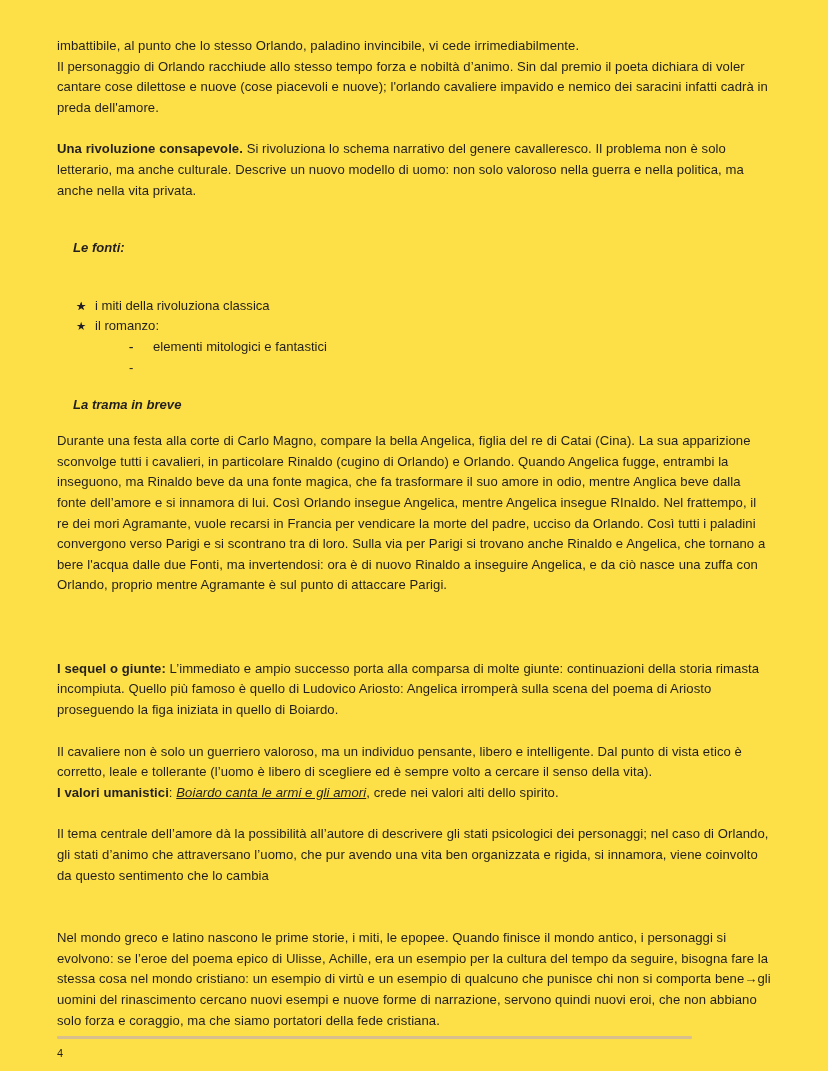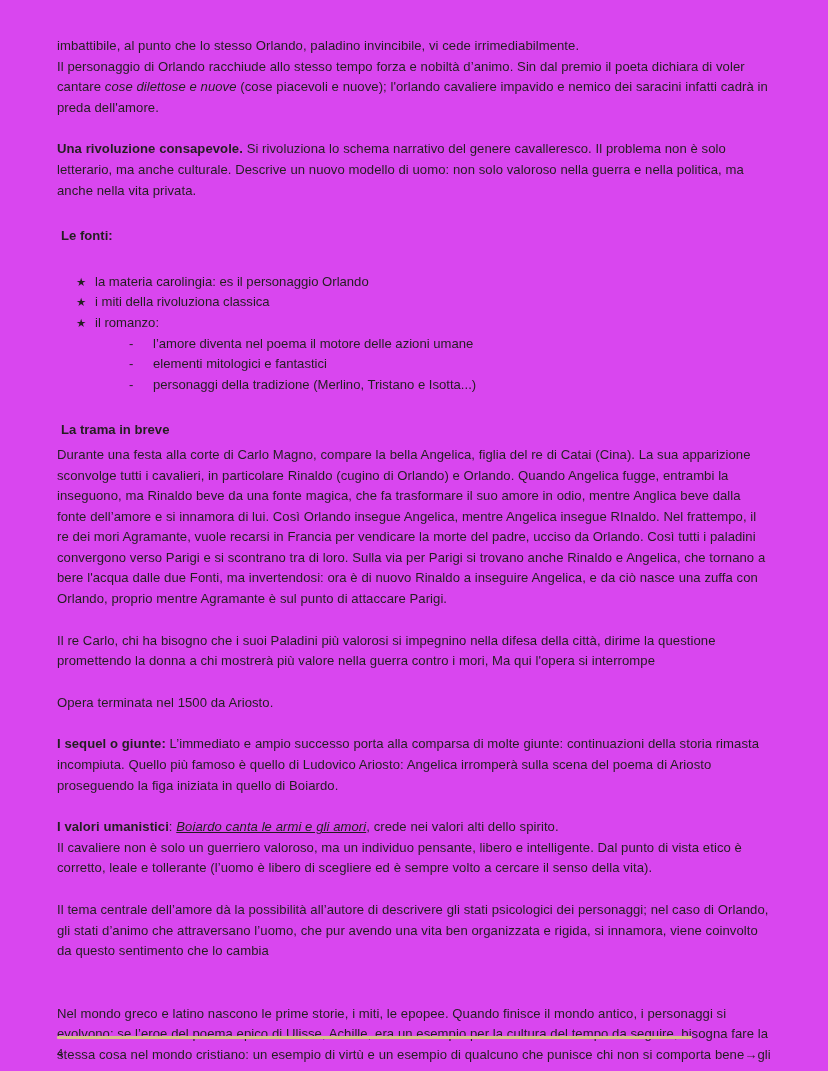--- a/index.html
+++ b/index.html
@@ -12,51 +12,52 @@
     width: 828px;
     height: 1071px;
     font-family: "Liberation Sans", sans-serif;
     color: #231f20;
     -webkit-font-smoothing: antialiased;
   }
   #page {
     position: relative;
     width: 828px;
     height: 1071px;
-    background: #d946ef;
+    background: #fde047;
     box-sizing: border-box;
     overflow: hidden;
   }
   #content {
     position: absolute;
     left: 57px;
     top: 36px;
     width: 714px;
   }
   p.para {
     margin: 0 0 0 0;
     font-size: 13.1px;
     line-height: 20.6px;
     color: #231f20;
     text-align: left;
     letter-spacing: 0.005em;
   }
   .gap-md { height: 21px; }
   .b { font-weight: bold; }
-  .i { font-style: italic; }
+  .i { }
   .u-i {
     font-style: italic;
     text-decoration: underline;
   }
   h3.heading {
-    margin: 4px;
+    margin: 16px;
     font-size: 13.1px;
     line-height: 20.6px;
     font-weight: bold;
     color: #231f20;
+    font-style: italic;
   }
   ul.star-list {
     list-style: none;
     margin: 0;
     padding: 0;
   }
   ul.star-list > li.star-item {
     position: relative;
     padding-left: 38px;
     font-size: 13.1px;
@@ -124,54 +125,52 @@
 
     <p class="para"><span class="b">Una rivoluzione consapevole.</span><span> Si rivoluziona lo schema narrativo del genere cavalleresco. Il problema non è solo letterario, ma anche culturale. Descrive un nuovo modello di uomo: non solo valoroso nella guerra e nella politica, ma anche nella vita privata.</span></p>
 
     <div class="gap-md"></div>
 
     <h3 class="heading">Le fonti:</h3>
 
     <div class="gap-md"></div>
 
     <ul class="star-list">
-      <li class="star-item"><span class="star-marker">★</span><span>la materia carolingia: es il personaggio Orlando</span></li>
+      <li class="star-item"><span class="star-marker">★</span></li>
       <li class="star-item"><span class="star-marker">★</span><span>i miti della rivoluziona classica</span></li>
       <li class="star-item"><span class="star-marker">★</span><span>il romanzo:</span></li>
     </ul>
 
     <ul class="dash-list">
-      <li class="dash-item"><span class="dash-marker">-</span><span>l’amore diventa nel poema il motore delle azioni umane</span></li>
+      <li class="dash-item"><span class="dash-marker">-</span></li>
       <li class="dash-item"><span class="dash-marker">-</span><span>elementi mitologici e fantastici</span></li>
-      <li class="dash-item"><span class="dash-marker">-</span><span>personaggi della tradizione (Merlino, Tristano e Isotta...)</span></li>
+      <li class="dash-item"><span class="dash-marker">-</span></li>
     </ul>
 
     <div class="gap-md"></div>
 
     <h3 class="heading">La trama in breve</h3>
 
     <p class="para">Durante una festa alla corte di Carlo Magno, compare la bella Angelica, figlia del re di Catai (Cina). La sua apparizione sconvolge tutti i cavalieri, in particolare Rinaldo (cugino di Orlando) e Orlando. Quando Angelica fugge, entrambi la inseguono, ma Rinaldo beve da una fonte magica, che fa trasformare il suo amore in odio, mentre Anglica beve dalla fonte dell’amore e si innamora di lui. Così Orlando insegue Angelica, mentre Angelica insegue RInaldo. Nel frattempo, il re dei mori Agramante, vuole recarsi in Francia per vendicare la morte del padre, ucciso da Orlando. Così tutti i paladini convergono verso Parigi e si scontrano tra di loro. Sulla via per Parigi si trovano anche Rinaldo e Angelica, che tornano a bere l'acqua dalle due Fonti, ma invertendosi: ora è di nuovo Rinaldo a inseguire Angelica, e da ciò nasce una zuffa con Orlando, proprio mentre Agramante è sul punto di attaccare Parigi.</p>
 
     <div class="gap-md"></div>
 
-    <p class="para">Il re Carlo, chi ha bisogno che i suoi Paladini più valorosi si impegnino nella difesa della città, dirime la questione promettendo la donna a chi mostrerà più valore nella guerra contro i mori, Ma qui l'opera si interrompe</p>
 
     <div class="gap-md"></div>
 
-    <p class="para">Opera terminata nel 1500 da Ariosto.</p>
 
     <div class="gap-md"></div>
 
     <p class="para"><span class="b">I sequel o giunte:</span><span> L’immediato e ampio successo porta alla comparsa di molte giunte: continuazioni della storia rimasta incompiuta. Quello più famoso è quello di Ludovico Ariosto: Angelica irromperà sulla scena del poema di Ariosto proseguendo la figa iniziata in quello di Boiardo.</span></p>
 
     <div class="gap-md"></div>
 
+    <p class="para">Il cavaliere non è solo un guerriero valoroso, ma un individuo pensante, libero e intelligente. Dal punto di vista etico è corretto, leale e tollerante (l’uomo è libero di scegliere ed è sempre volto a cercare il senso della vita).</p>
+
     <p class="para"><span class="b">I valori umanistici</span><span>: </span><span class="u-i">Boiardo canta le armi e gli amori</span><span>, crede nei valori alti dello spirito.</span></p>
-
-    <p class="para">Il cavaliere non è solo un guerriero valoroso, ma un individuo pensante, libero e intelligente. Dal punto di vista etico è corretto, leale e tollerante (l’uomo è libero di scegliere ed è sempre volto a cercare il senso della vita).</p>
 
     <div class="gap-md"></div>
 
     <p class="para">Il tema centrale dell’amore dà la possibilità all’autore di descrivere gli stati psicologici dei personaggi; nel caso di Orlando, gli stati d’animo che attraversano l’uomo, che pur avendo una vita ben organizzata e rigida, si innamora, viene coinvolto da questo sentimento che lo cambia</p>
 
     <div class="gap-md"></div>
 
 
     <div class="gap-md"></div>
 

